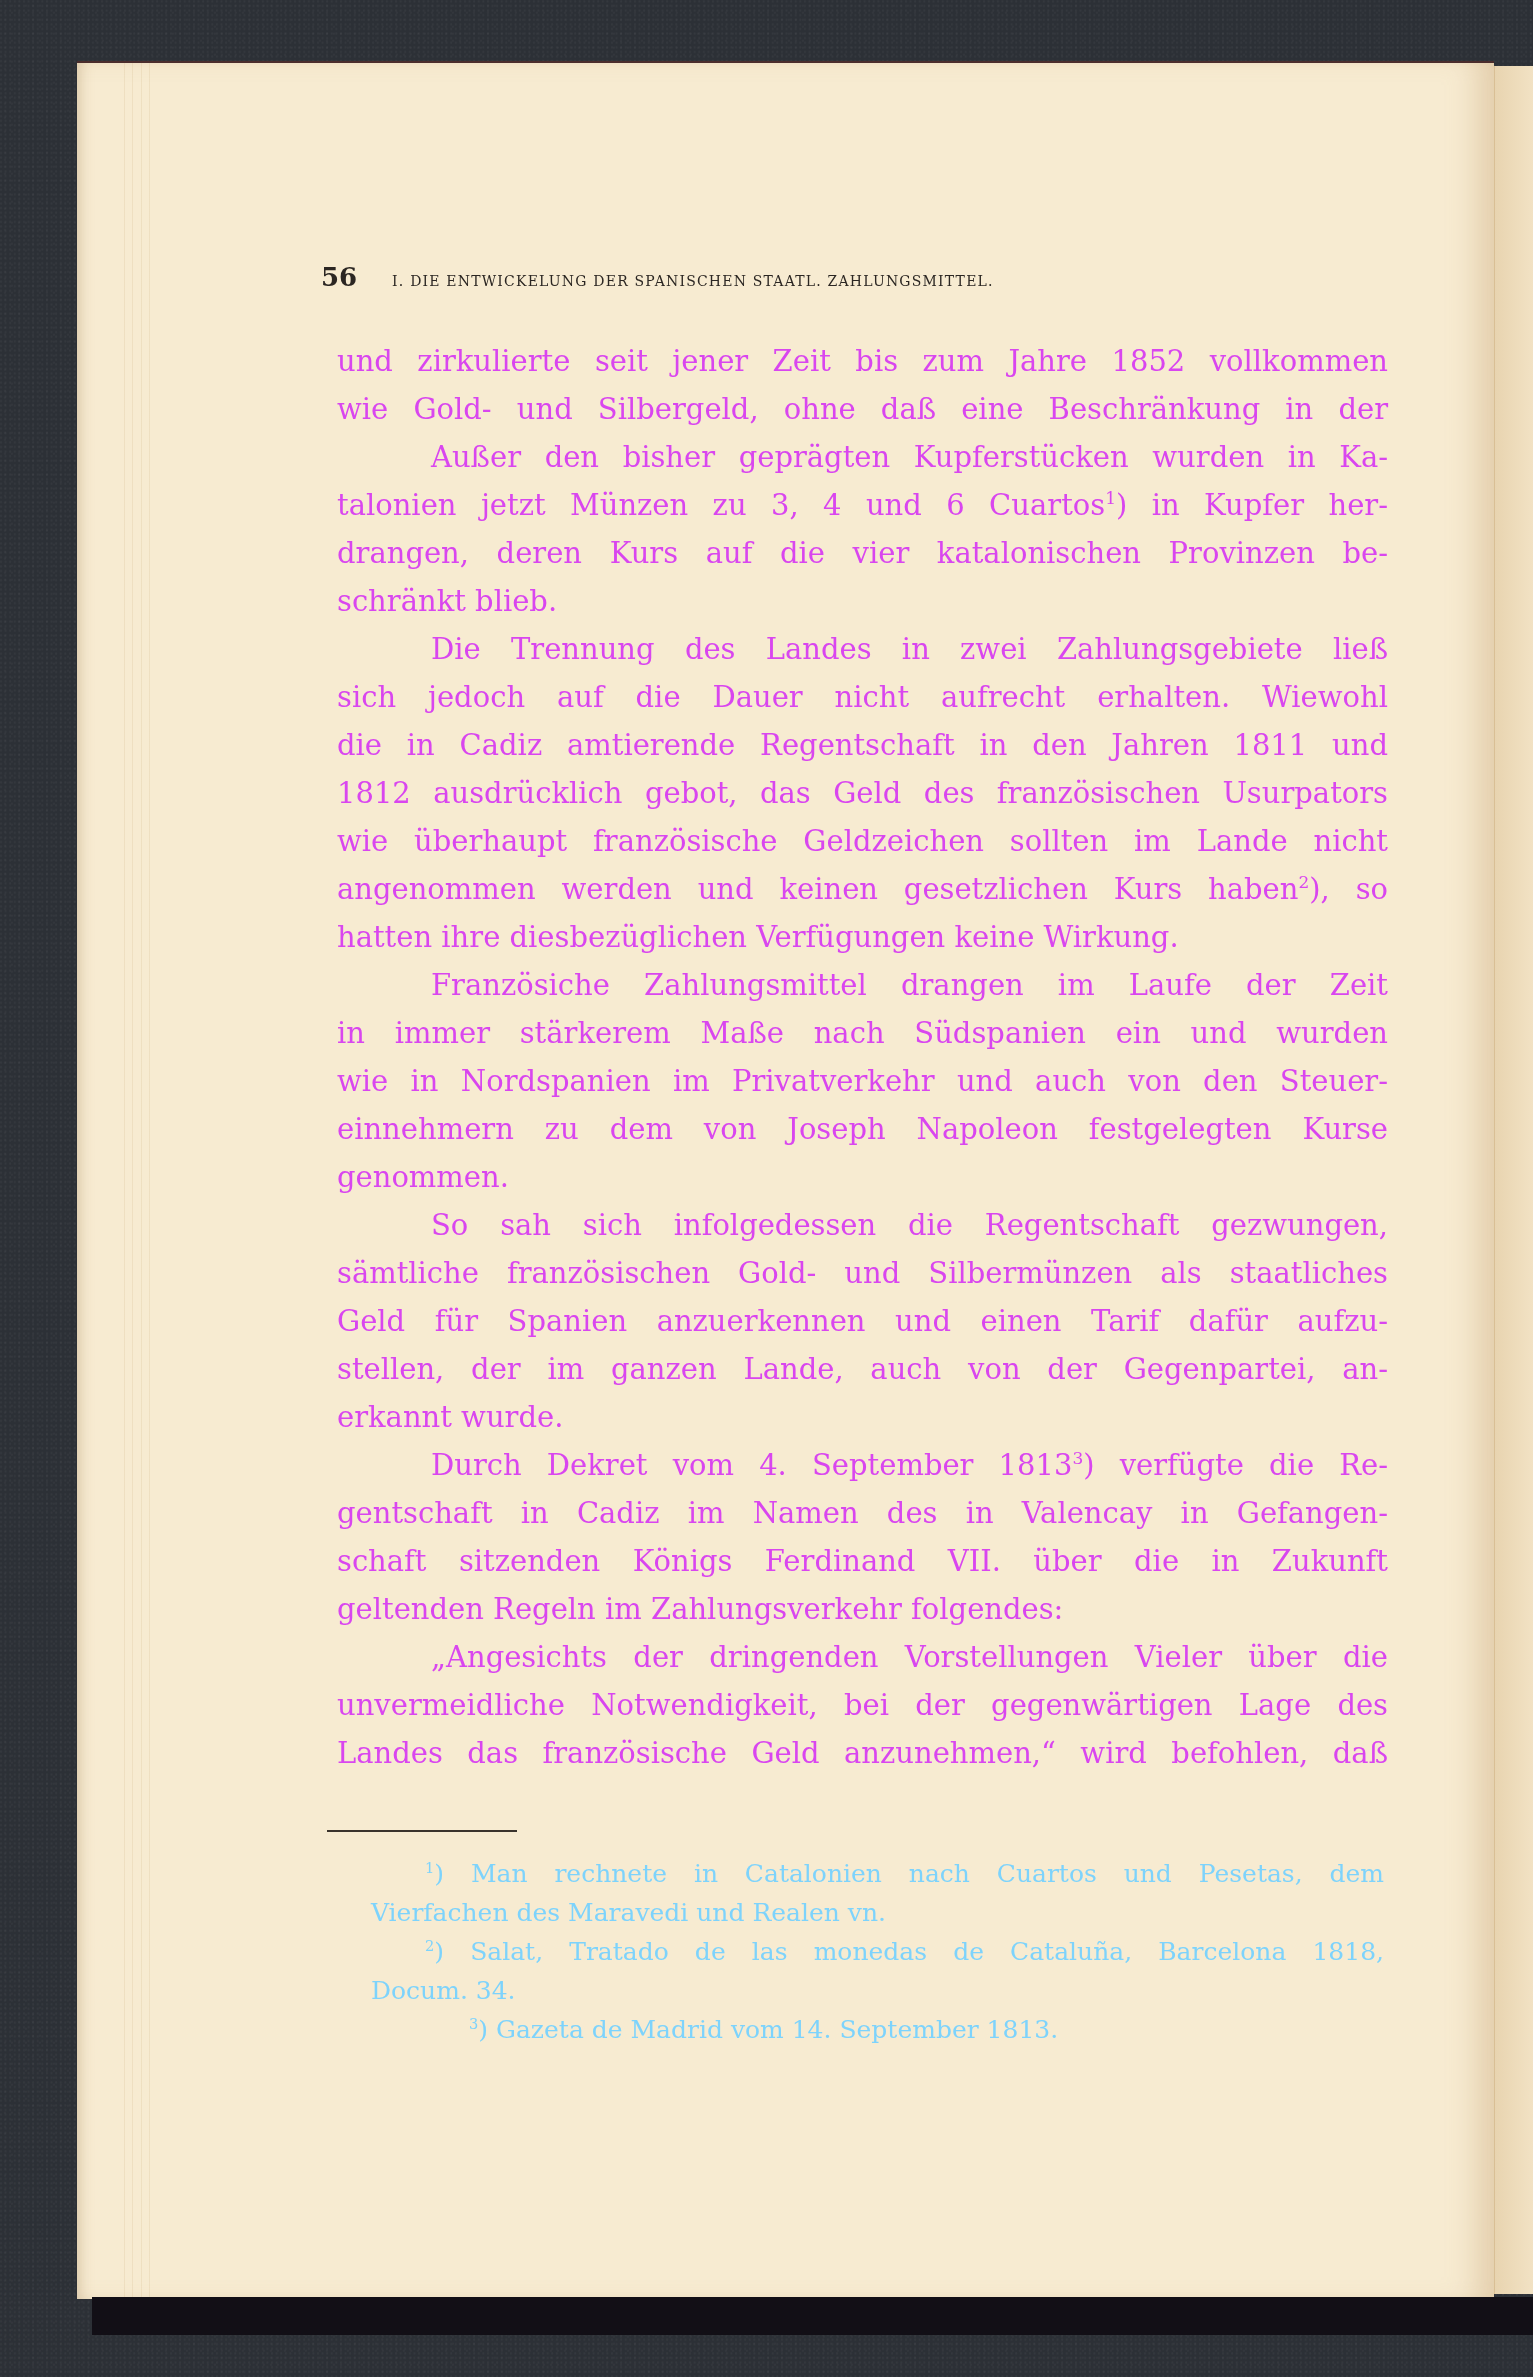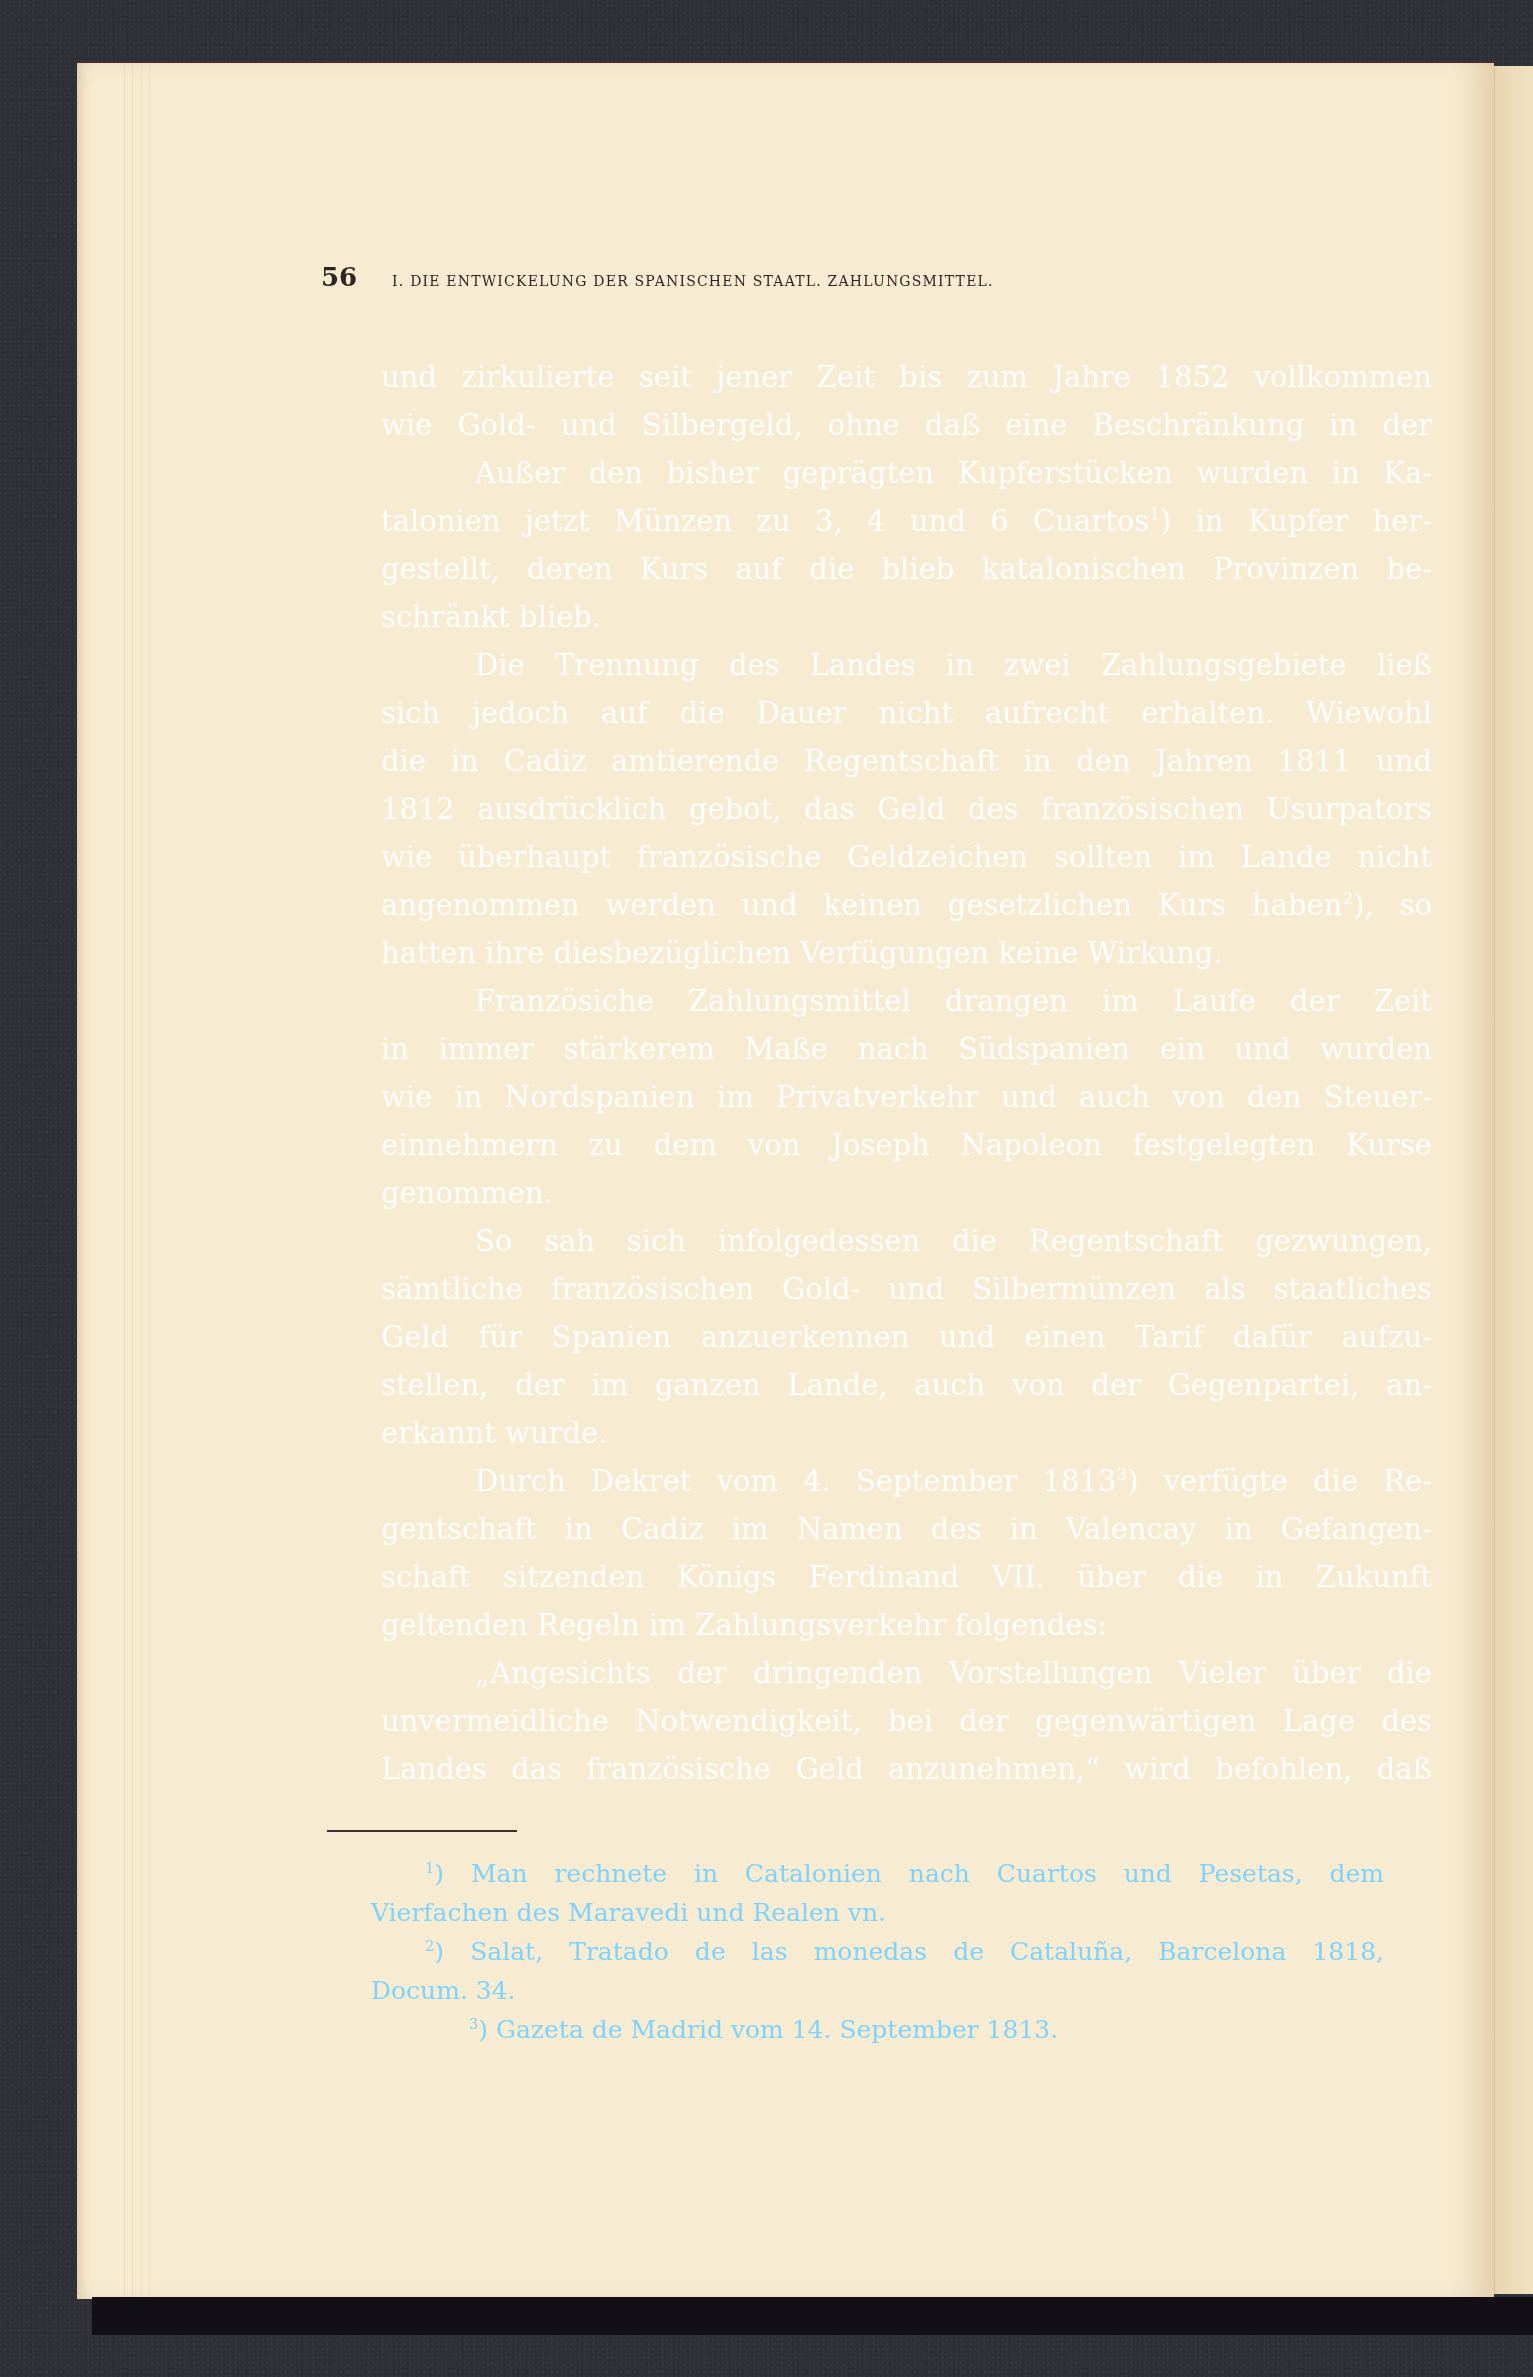--- a/index.html
+++ b/index.html
@@ -35,22 +35,22 @@
     position: absolute; left: 321px; top: 262px; width: 1074px; height: 38px;
     color: #2b2622;
     white-space: nowrap;
   }
   .header .pno { font-size: 26px; vertical-align: baseline; font-weight: bold; }
   .header .running {
     font-size: 14px; letter-spacing: 1.2px; margin-left: 31px;
     text-transform: uppercase;
   }
   .body {
-    position: absolute; left: 337px; top: 353px; width: 1051px;
-    color: #ffffff; font-size: 29px; line-height: 48px; margin-left: 44px;
+    position: absolute; left: 337px; top: 337px; width: 1051px;
+    color: #d946ef; font-size: 29px; line-height: 48px;
   }
   .line { display: block; white-space: nowrap; text-align: justify; text-align-last: justify; height: 48px; }
   .line.last { text-align-last: left; }
   .line.indent { padding-left: 94px; }
   sup { font-size: 17px; vertical-align: 10.7px; line-height: 0; }
   .rule {
     position: absolute; left: 327px; top: 1830px; width: 190px; height: 2.3px;
     background: #3a332c;
   }
   .footnotes {
@@ -73,21 +73,21 @@
 <div class="header">
   <span class="pno">56</span>
   <span class="running">I. Die Entwickelung der spanischen staatl. Zahlungsmittel.</span>
 </div>
 
 <div class="body" id="body-text">
     <span class="line">und zirkulierte seit jener Zeit bis zum Jahre 1852 vollkommen</span>
     <span class="line">wie Gold- und Silbergeld, ohne daß eine Beschränkung in der</span>
     <span class="line indent">Außer den bisher geprägten Kupferstücken wurden in Ka-</span>
     <span class="line"><span>talonien jetzt Münzen zu 3, 4 und 6 Cuartos</span><sup>1</sup><span>) in Kupfer her-</span></span>
-    <span class="line">gestellt, deren Kurs auf die blieb katalonischen Provinzen be-</span>
+    <span class="line">drangen, deren Kurs auf die vier katalonischen Provinzen be-</span>
     <span class="line last">schränkt blieb.</span>
     <span class="line indent">Die Trennung des Landes in zwei Zahlungsgebiete ließ</span>
     <span class="line">sich jedoch auf die Dauer nicht aufrecht erhalten. Wiewohl</span>
     <span class="line">die in Cadiz amtierende Regentschaft in den Jahren 1811 und</span>
     <span class="line">1812 ausdrücklich gebot, das Geld des französischen Usurpators</span>
     <span class="line">wie überhaupt französische Geldzeichen sollten im Lande nicht</span>
     <span class="line"><span>angenommen werden und keinen gesetzlichen Kurs haben</span><sup>2</sup><span>), so</span></span>
     <span class="line last">hatten ihre diesbezüglichen Verfügungen keine Wirkung.</span>
     <span class="line indent">Französiche Zahlungsmittel drangen im Laufe der Zeit</span>
     <span class="line">in immer stärkerem Maße nach Südspanien ein und wurden</span>

